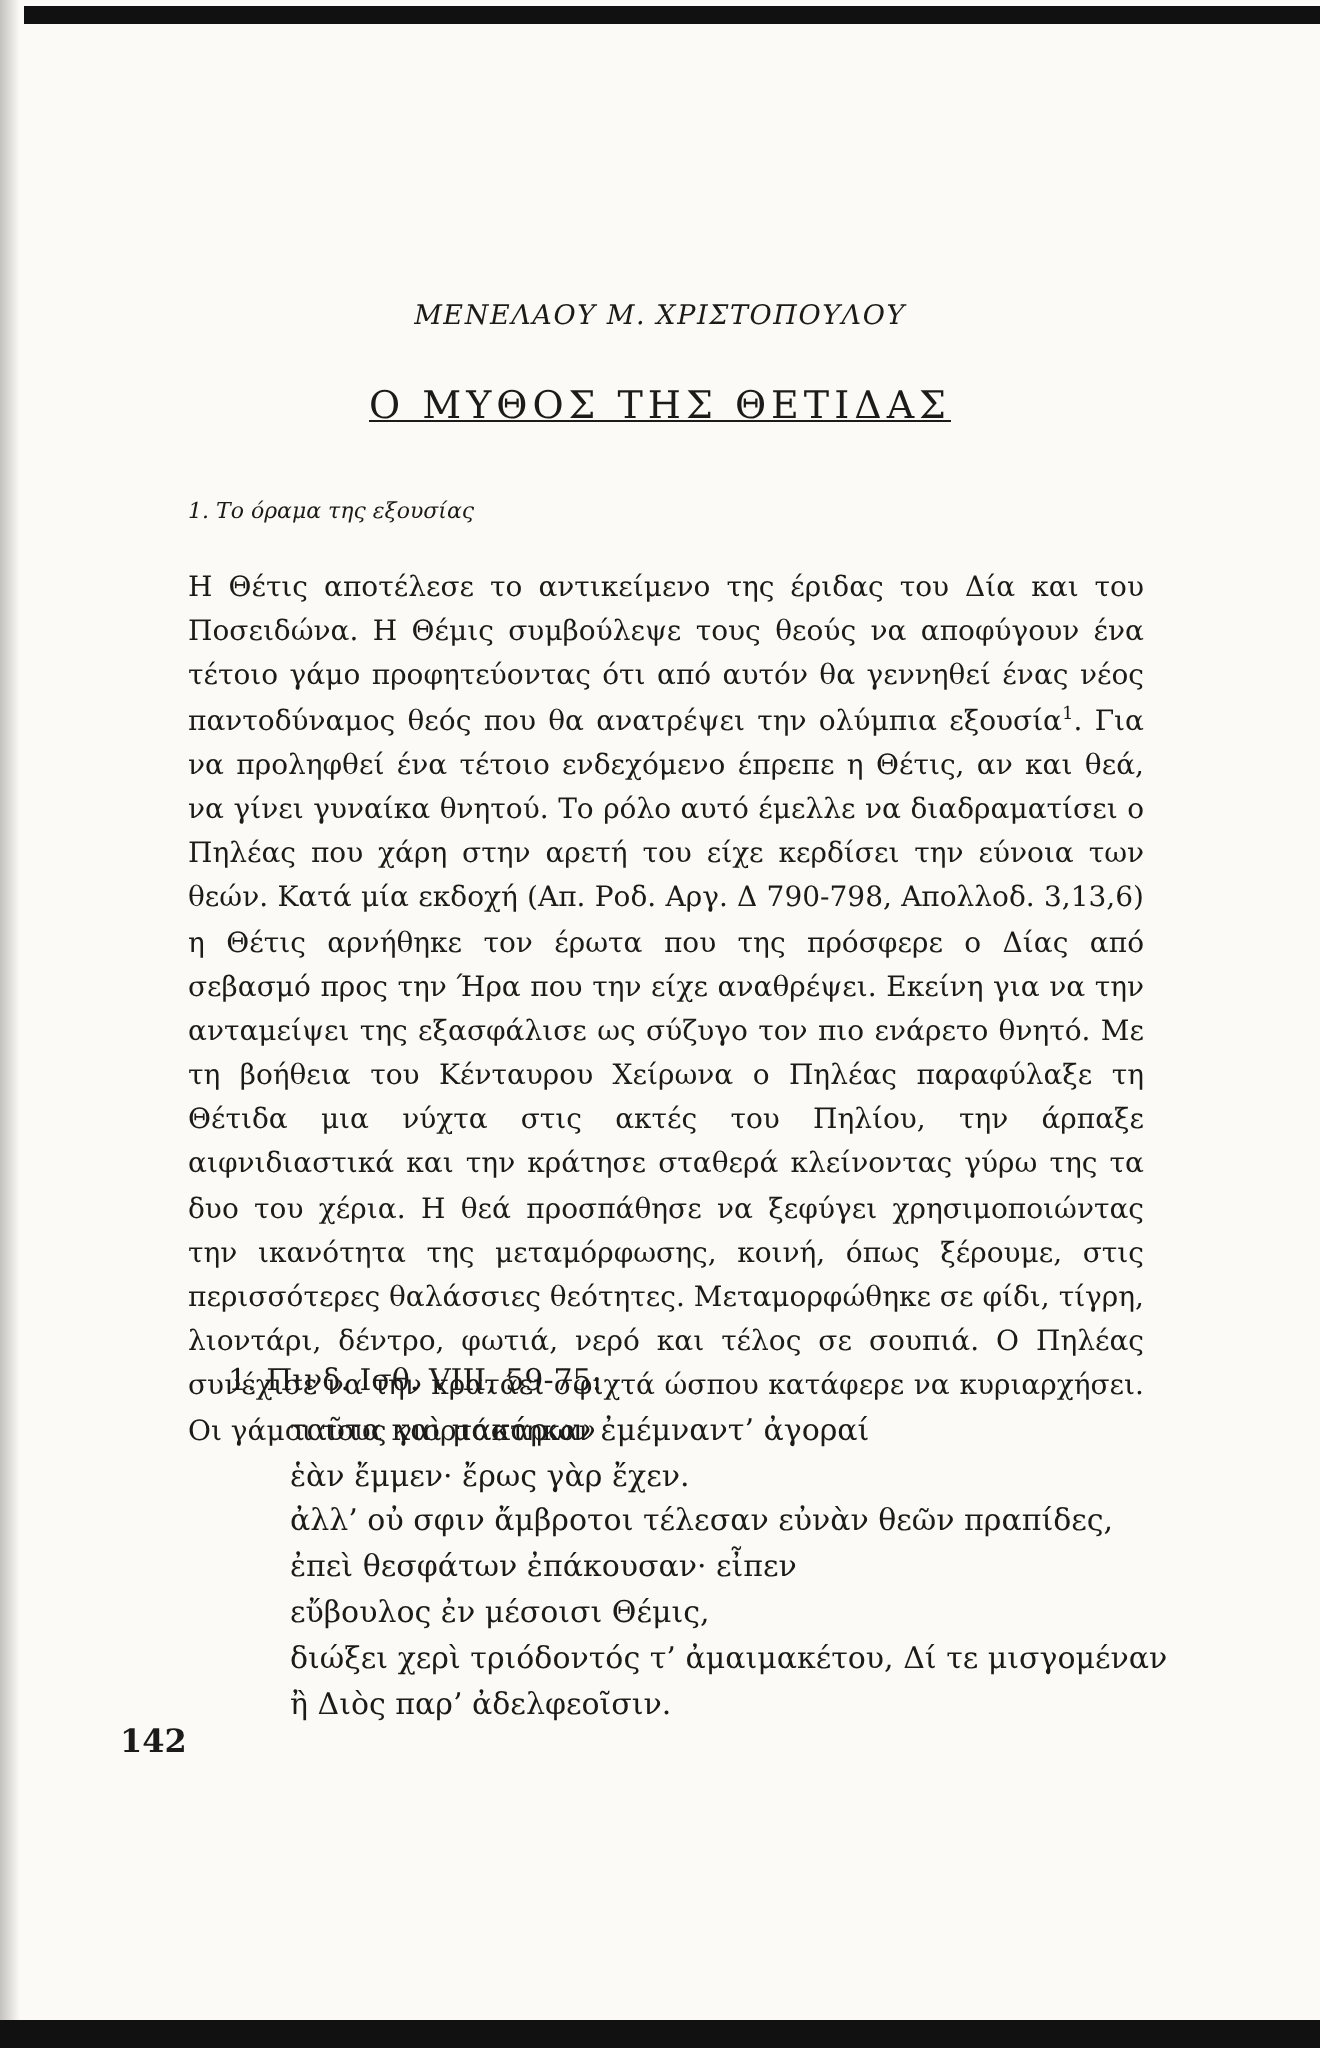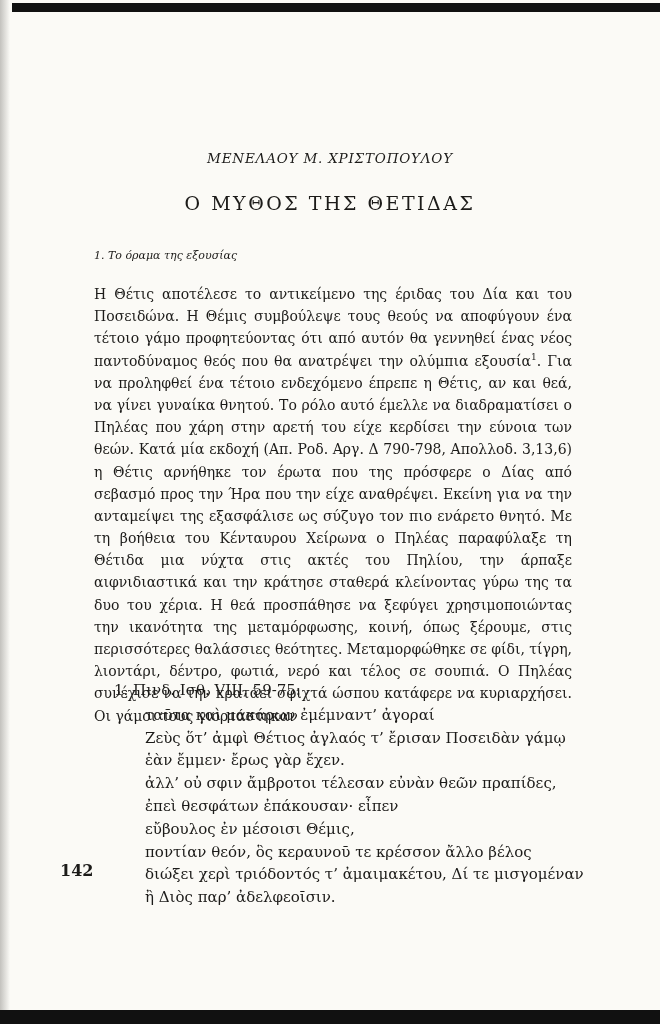--- a/index.html
+++ b/index.html
@@ -53,20 +53,21 @@
   }
   .page-title {
     position: absolute;
     top: 192px;
     left: 0;
     width: 100%;
     text-align: center;
     font-size: 19px;
     letter-spacing: 2.5px;
     font-weight: 500;
+    text-decoration: underline;
   }
   .section-heading {
     position: absolute;
     top: 249px;
     left: 94px;
     font-style: italic;
     font-size: 11px;
   }
   .body-text {
     position: absolute;
@@ -120,26 +121,24 @@
   <div class="page-title">Ο ΜΥΘΟΣ ΤΗΣ ΘΕΤΙΔΑΣ</div>
 
   <div class="section-heading">1. Το όραμα της εξουσίας</div>
 
   <div class="body-text"><span>Η Θέτις αποτέλεσε το αντικείμενο της έριδας του Δία και του Ποσειδώνα. Η Θέμις συμβούλεψε τους θεούς να αποφύγουν ένα τέτοιο γάμο προφητεύοντας ότι από αυτόν θα γεννηθεί ένας νέος παντοδύναμος θεός που θα ανατρέψει την ολύμπια εξουσία</span><sup>1</sup><span>. Για να προληφθεί ένα τέτοιο ενδεχόμενο έπρεπε η Θέτις, αν και θεά, να γίνει γυναίκα θνητού. Το ρόλο αυτό έμελλε να διαδραματίσει ο Πηλέας που χάρη στην αρετή του είχε κερδίσει την εύνοια των θεών. Κατά μία εκδοχή (Απ. Ροδ. Αργ. Δ 790-798, Απολλοδ. 3,13,6) η Θέτις αρνήθηκε τον έρωτα που της πρόσφερε ο Δίας από σεβασμό προς την Ήρα που την είχε αναθρέψει. Εκείνη για να την ανταμείψει της εξασφάλισε ως σύζυγο τον πιο ενάρετο θνητό. Με τη βοήθεια του Κένταυρου Χείρωνα ο Πηλέας παραφύλαξε τη Θέτιδα μια νύχτα στις ακτές του Πηλίου, την άρπαξε αιφνιδιαστικά και την κράτησε σταθερά κλείνοντας γύρω της τα δυο του χέρια. Η θεά προσπάθησε να ξεφύγει χρησιμοποιώντας την ικανότητα της μεταμόρφωσης, κοινή, όπως ξέρουμε, στις περισσότερες θαλάσσιες θεότητες. Μεταμορφώθηκε σε φίδι, τίγρη, λιοντάρι, δέντρο, φωτιά, νερό και τέλος σε σουπιά. Ο Πηλέας συνέχισε να την κρατάει σφιχτά ώσπου κατάφερε να κυριαρχήσει. Οι γάμοι τους γιορτάστηκαν</span></div>
 
   <div class="footnote-block">
     <div class="footnote-label">1. Πινδ. Ισθ. VIII, 59-75:</div>
     <div class="footnote-verses">
       <div class="verse-line">ταῦτα καὶ μακάρων ἐμέμναντ’ ἀγοραί</div>
-      <div class="verse-line">Ζεὺς ὅτ’ ἀμφὶ Θέτιος ἀγλαός τ’ ἔρισαν Ποσειδὰν γάμῳ</div>
       <div class="verse-line">ἑὰν ἔμμεν· ἔρως γὰρ ἔχεν.</div>
       <div class="verse-line">ἀλλ’ οὐ σφιν ἄμβροτοι τέλεσαν εὐνὰν θεῶν πραπίδες,</div>
       <div class="verse-line">ἐπεὶ θεσφάτων ἐπάκουσαν· εἶπεν</div>
       <div class="verse-line">εὔβουλος ἐν μέσοισι Θέμις,</div>
-      <div class="verse-line">ποντίαν θεόν, ὃς κεραυνοῦ τε κρέσσον ἄλλο βέλος</div>
       <div class="verse-line">διώξει χερὶ τριόδοντός τ’ ἀμαιμακέτου, Δί τε μισγομέναν</div>
       <div class="verse-line">ἢ Διὸς παρ’ ἀδελφεοῖσιν.</div>
     </div>
   </div>
 
   <div class="page-number">142</div>
 
   <div class="scan-bar-bottom"></div>
 
 </div>

